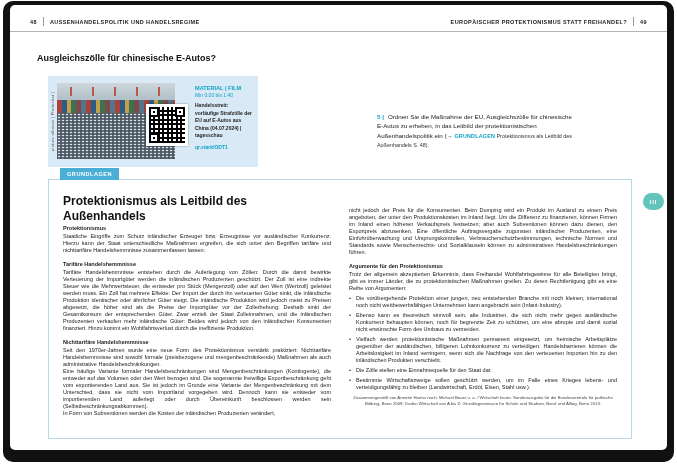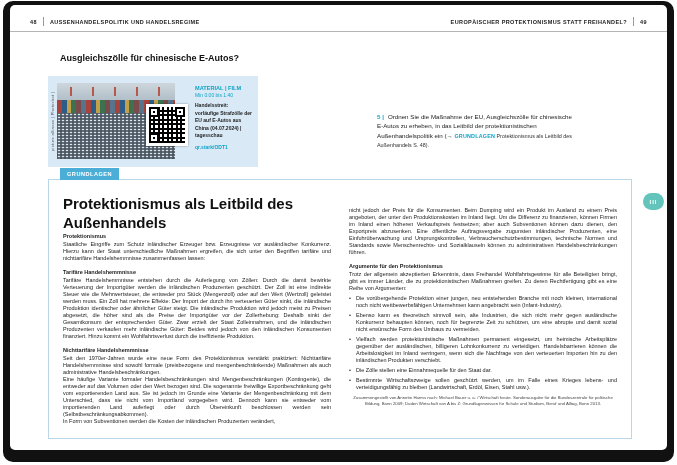--- a/index.html
+++ b/index.html
@@ -8,21 +8,21 @@
   .page { position:absolute; left:7px; top:4px; width:657px; height:445px; background:#ffffff; border-radius:5px; overflow:hidden; }
 
   
   .runhead { position:absolute; top:12px; left:0; right:0; height:14px; font-size:5.5px; font-weight:bold; letter-spacing:.4px; color:#1a1a1a; }
   .rh-left { position:absolute; left:20px; top:0; display:flex; align-items:center; gap:6px; }
   .rh-right { position:absolute; right:20px; top:0; display:flex; align-items:center; gap:6px; }
   .rh-div { width:1px; height:9px; background:#999; }
   .head-rule { position:absolute; top:26px; left:0; right:0; height:1px; background:#b5b5b5; }
 
   
-  .lead-title { position:absolute; left:50px; top:48px; font-size:9px; font-weight:bold; color:#111; }
+  .lead-title { position:absolute; left:27px; top:48px; font-size:9px; font-weight:bold; color:#111; }
 
   .material-box { position:absolute; left:38px; top:71px; width:210px; height:91px; background:#d9eaf6; }
   .photo-credit { position:absolute; left:2px; top:8px; height:74px; writing-mode:vertical-rl; transform:rotate(180deg); font-size:4px; color:#555; letter-spacing:.3px; text-align:center; }
   .photo { position:absolute; left:9px; top:7px; width:118px; height:76px; background:#8e9aa4; overflow:hidden; }
   .ph-sky { position:absolute; top:0; left:0; right:0; height:20px; background:linear-gradient(#cdd6dc,#adbbc5); }
   .ph-cranes { position:absolute; top:4px; left:0; right:0; height:9px;
     background:repeating-linear-gradient(90deg, transparent 0 13px, #b8584a 13px 15px, transparent 15px 22px); }
   .ph-containers { position:absolute; top:17px; left:0; right:0; height:13px;
     background:repeating-linear-gradient(90deg,#a8433c 0 5px,#2c5d88 5px 10px,#c3a04a 10px 14px,#3c7250 14px 19px,#7b4a4a 19px 24px,#56748c 24px 29px); }
   .ph-lot { position:absolute; top:30px; left:0; right:0; bottom:0; background:#616d79;
@@ -45,21 +45,21 @@
   .task-num { color:#0fa3c7; font-weight:bold; margin-right:4px; }
   .task-body { display:inline; }
   .task-ref { color:#0fa3c7; font-weight:bold; font-size:5.4px; letter-spacing:.2px; }
   .task-ref-tail { font-size:5.4px; color:#333; }
 
   
   .badge { position:absolute; left:50px; top:163px; background:#4aaed6; color:#fff; font-size:5.6px; font-weight:bold; letter-spacing:.5px; padding:3px 7px; z-index:2; }
   .gbox { position:absolute; left:38px; top:174px; width:584px; height:260px; border:1px solid #b9d7e9; background:#fff; }
   .gbox-inner { position:absolute; left:14px; right:14px; top:14px; bottom:10px; display:flex; gap:18px; }
   .col { flex:1; font-size:5.5px; line-height:1.27; color:#1c1c1c; }
-  .g-heading { font-size:15px; font-weight:bold; margin-bottom:1px; color:#111; }
+  .g-heading { font-size:12px; font-weight:bold; margin-bottom:1px; color:#111; }
   .sec { margin-bottom:7px; }
   .sec-h { font-weight:bold; margin-bottom:1px; }
   .sec-t { white-space:pre-line; text-align:justify; }
   .cont { text-align:justify; margin-top:13px; margin-bottom:7px; }
   .args-h { font-weight:bold; margin-bottom:1px; }
   .args-intro { text-align:justify; margin-bottom:3px; }
   ul.blts { list-style:none; }
   ul.blts li { position:relative; padding-left:7px; margin-bottom:3px; text-align:justify; }
   ul.blts li::before { content:"•"; position:absolute; left:0; top:0; }
   .source { font-size:4.3px; color:#444; text-align:center; line-height:1.45; margin-top:4px; }

